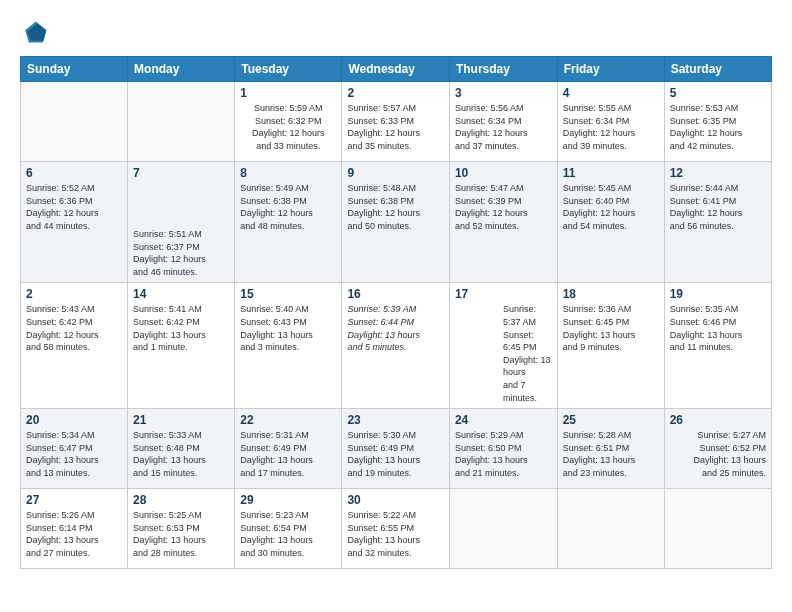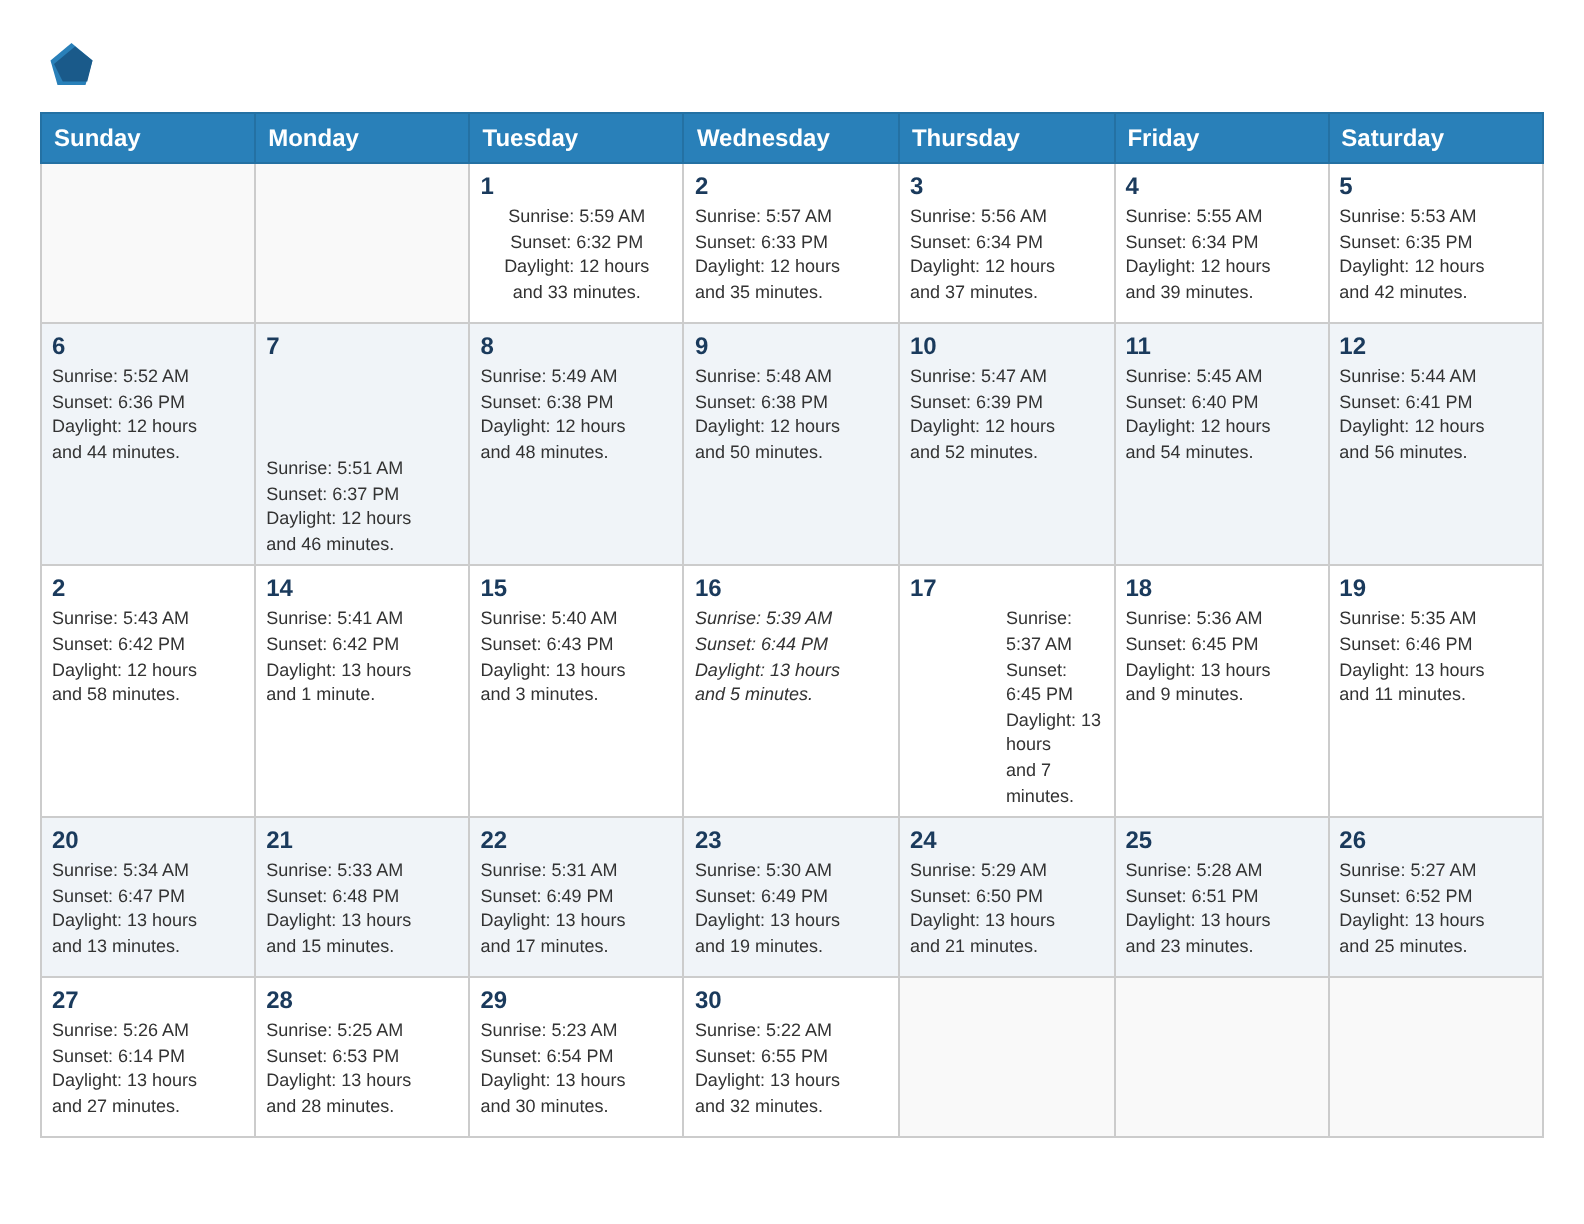--- a/index.html
+++ b/index.html
@@ -311,21 +311,21 @@
           </td>
           <td>
             <span class="day-num">25</span>
             <div class="day-info" style="white-space: pre-line;">Sunrise: 5:28 AM
 Sunset: 6:51 PM
 Daylight: 13 hours
 and 23 minutes.</div>
           </td>
           <td>
             <span class="day-num">26</span>
-            <div class="day-info" style="white-space: pre-line;">Sunrise: 5:27 AM
+            <div class="day-info" style="white-space: pre-line; text-align: right;">Sunrise: 5:27 AM
 Sunset: 6:52 PM
 Daylight: 13 hours
 and 25 minutes.</div>
           </td>
         </tr>
         <tr>
           <td>
             <span class="day-num">27</span>
             <div class="day-info" style="white-space: pre-line;">Sunrise: 5:26 AM
 Sunset: 6:14 PM

